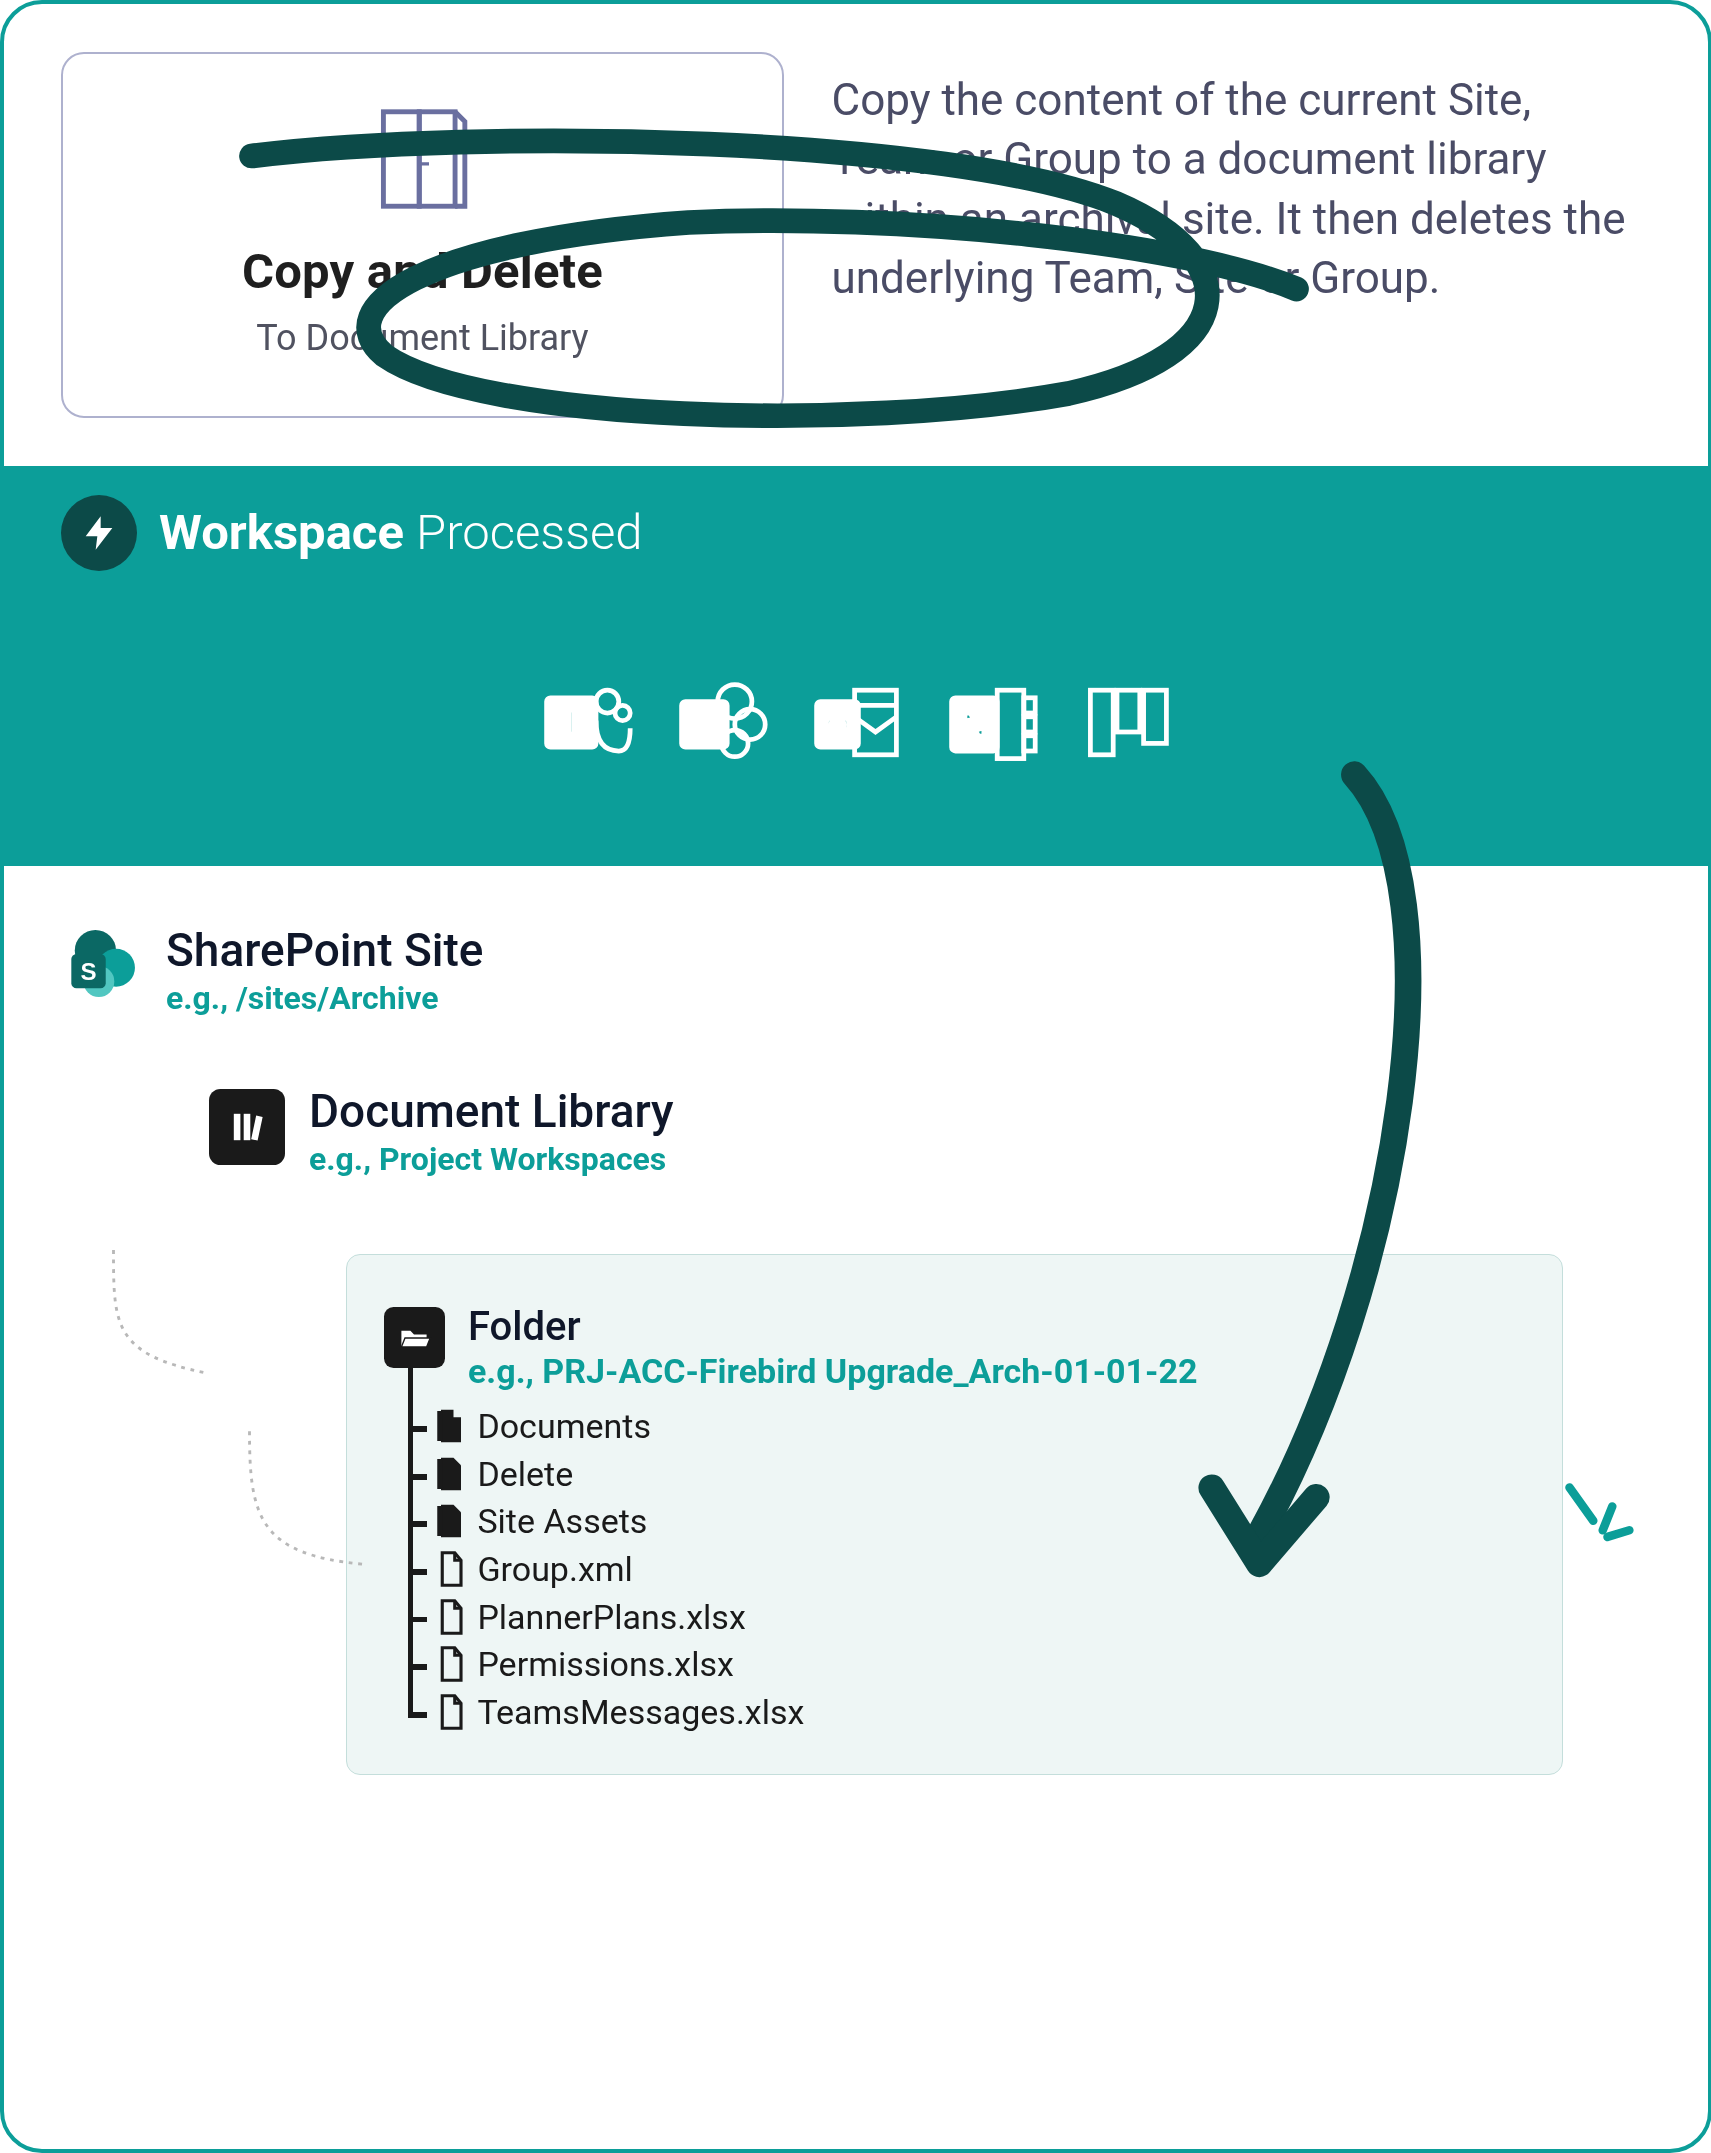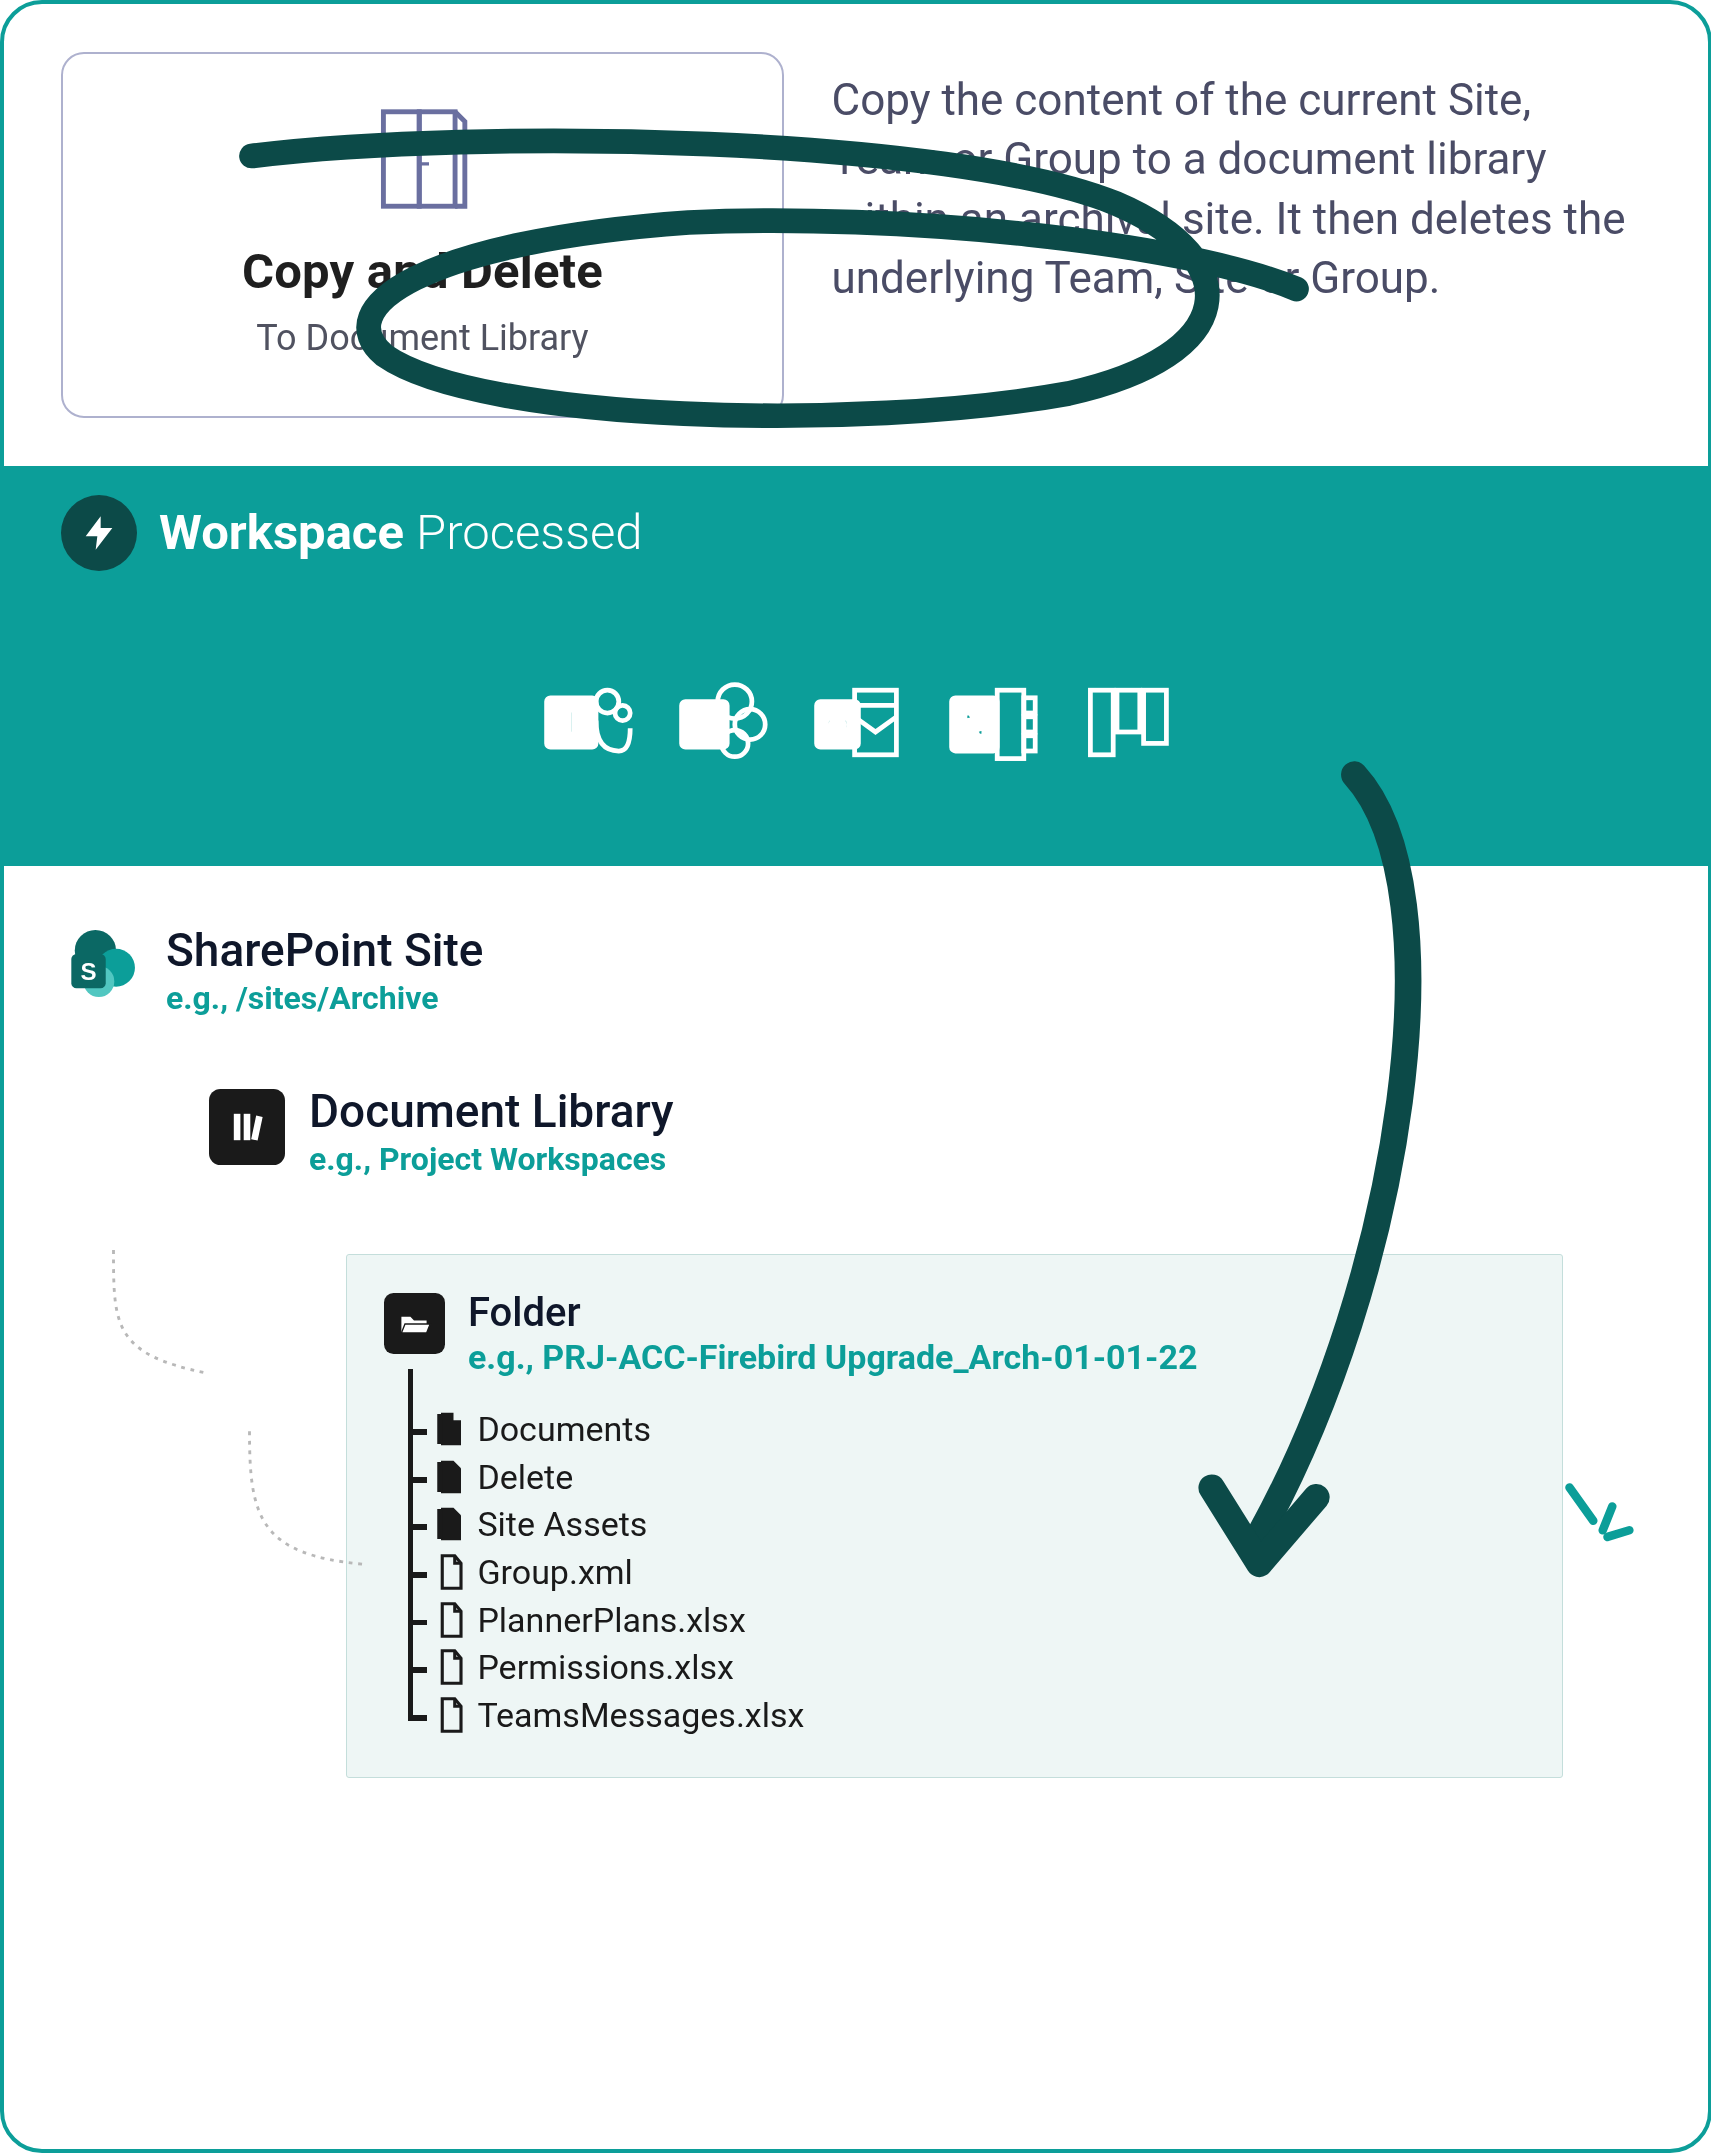--- a/index.html
+++ b/index.html
@@ -114,43 +114,43 @@
   }
   .node-text .example {
     font-size: 32px; color: #0c9e99; font-weight: 700;
     margin-top: 1.9px;
   }
   .child-1 { margin-left: 143px; margin-top: 67px; }
   .child-2 {
     margin-left: 285px; margin-top: 76px;
     background: #eef6f5;
     border: 1.9px solid #c4dedb;
-    border-radius: 3px;
-    padding: 34px 32px 38px 32px;
+    border-radius: 14px;
+    padding: 48px 32px 38px 32px;
     width: 1217px;
     position: relative;
   }
   .child-2 .node-icon { width: 70px; height: 70px; }
   .child-2 .node-text .title { font-size: 40px; }
   .child-2 .node-text .example { font-size: 34px; }
   .black-icon {
     background: #1a1a1a;
     border-radius: 11.4px;
     width: 76px; height: 76px;
     display: flex; align-items: center; justify-content: center;
   }
   .black-icon-sm {
     background: #1a1a1a;
     border-radius: 9.5px;
     width: 61px; height: 61px;
     display: flex; align-items: center; justify-content: center;
   }
   .files {
     margin-left: 57px;
-    margin-top: 28px;
+    margin-top: 11px;
     position: relative;
     text-align: right;
   }
   .vline {
     position: absolute;
     left: -28.5px; top: -36px; bottom: 19px;
     width: 5.7px;
     background: #1a1a1a;
   }
   .file {

